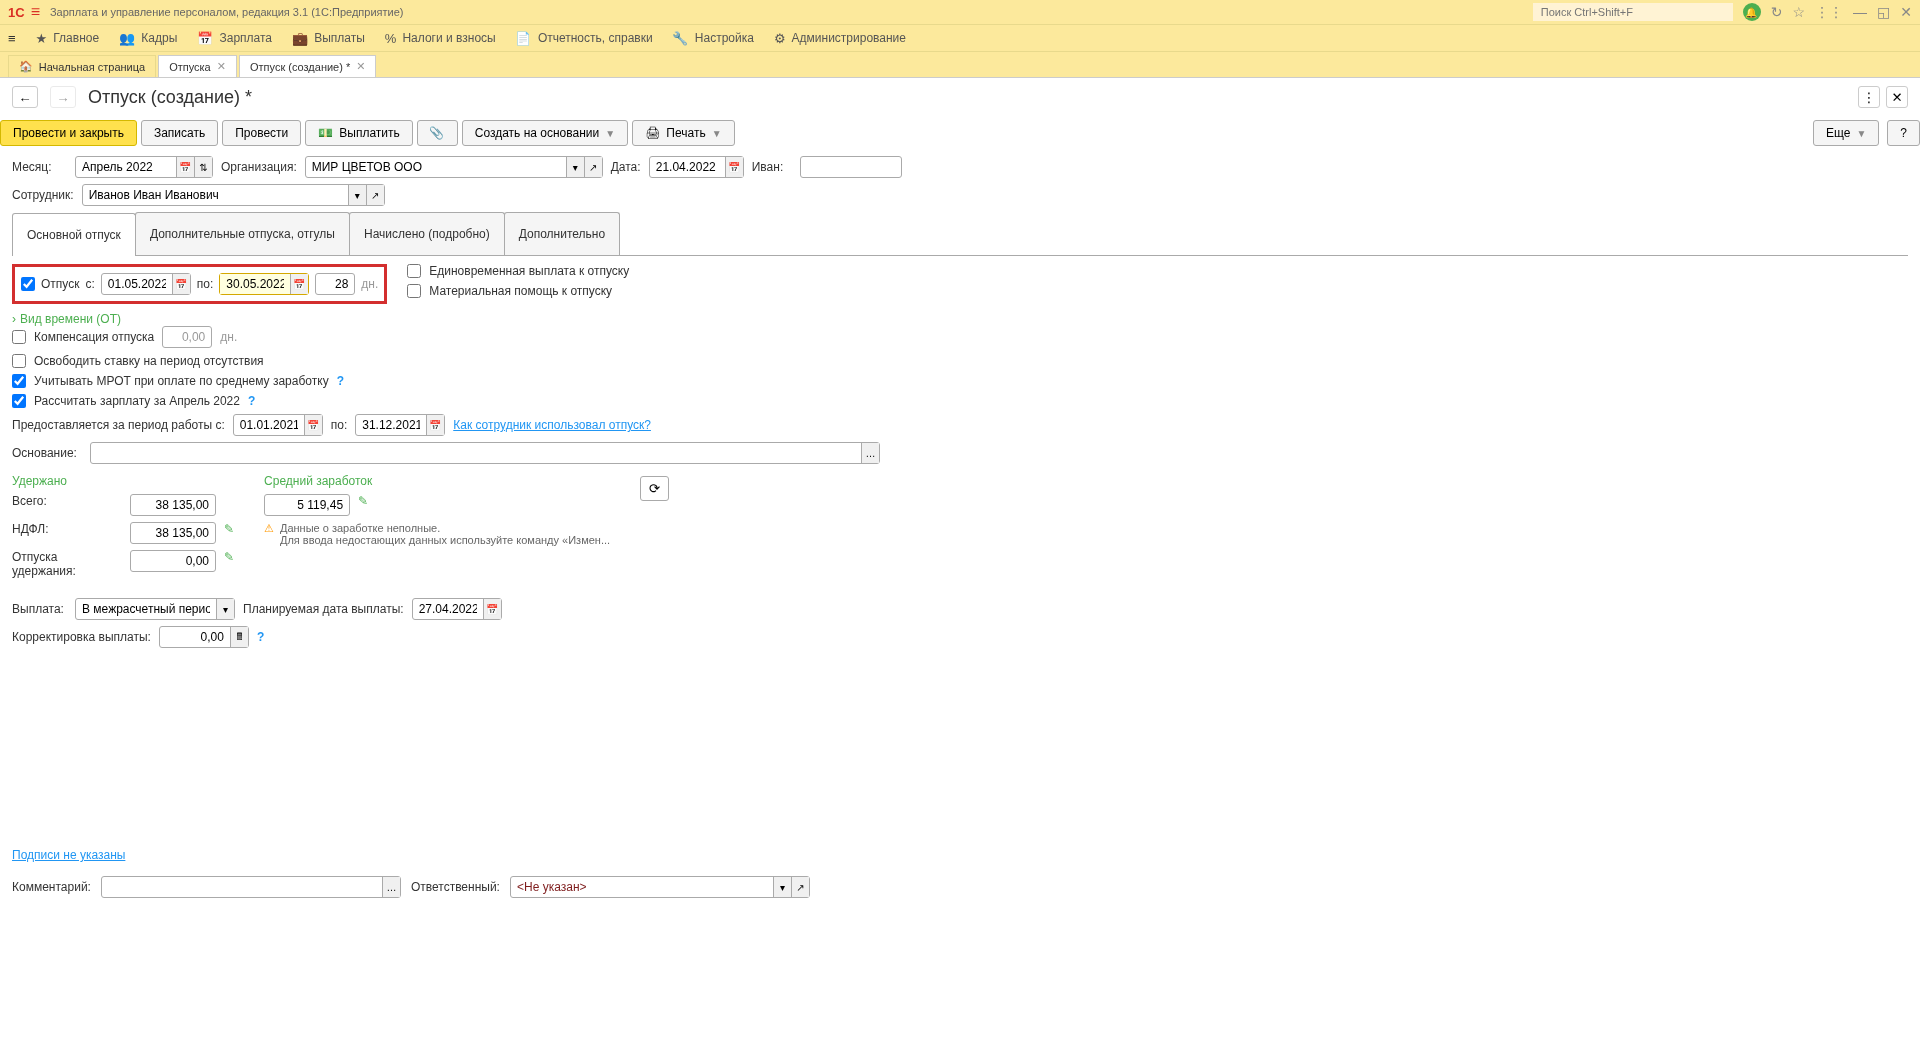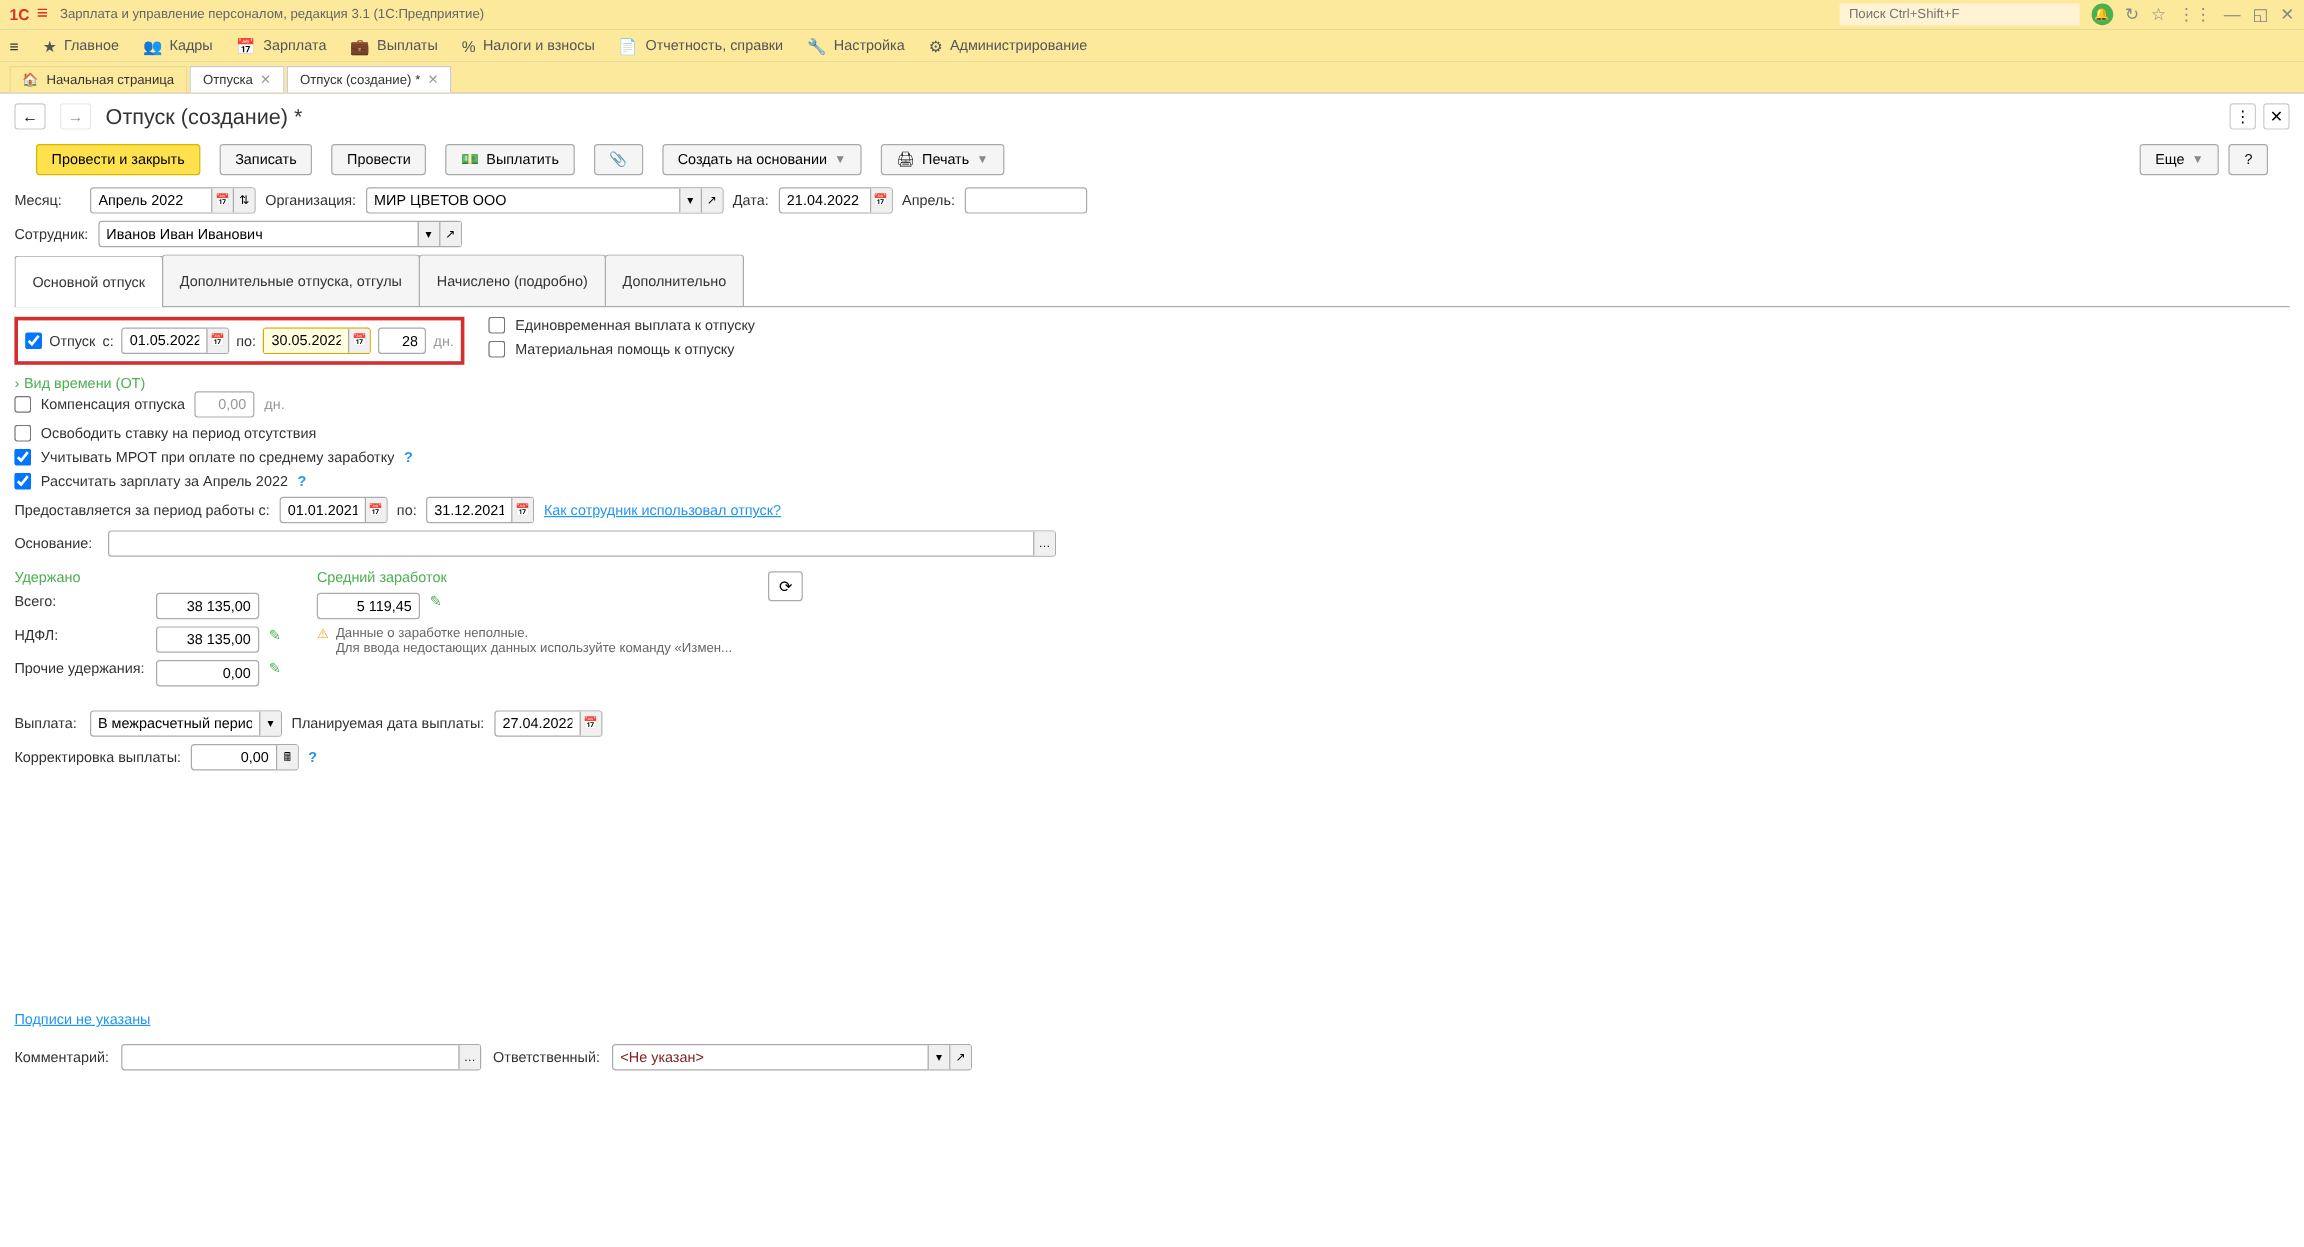--- a/index.html
+++ b/index.html
@@ -27,21 +27,21 @@
   .tab-close { color: #999; cursor: pointer; }
   
   
   .page-header { display: flex; align-items: center; padding: 8px 12px; gap: 12px; }
   .nav-btn { border: 1px solid #ccc; background: #fff; width: 26px; height: 22px; cursor: pointer; display: flex; align-items: center; justify-content: center; border-radius: 3px; }
   .page-title { font-size: 18px; }
   .page-header-right { margin-left: auto; display: flex; gap: 6px; }
   .header-icon-btn { border: 1px solid #ccc; background: #fff; width: 22px; height: 22px; cursor: pointer; display: flex; align-items: center; justify-content: center; border-radius: 3px; }
   
   
-  .toolbar { display: flex; align-items: flex-start; padding: 4px 30px; gap: 16px; }
+  .toolbar { display: flex; align-items: flex-start; padding: 4px 0; gap: 4px; }
   .btn { border: 1px solid #aaa; background: #f5f5f5; padding: 5px 12px; font-size: 12px; cursor: pointer; border-radius: 3px; display: flex; align-items: center; gap: 6px; }
   .btn.primary { background: #ffe14d; border-color: #d4b800; }
   .btn .dd { color: #888; font-size: 10px; }
   .toolbar-right { margin-left: auto; display: flex; gap: 8px; }
   
   
   .form { padding: 6px 12px; }
   .form-row { display: flex; align-items: center; gap: 8px; margin-bottom: 6px; }
   .lbl { font-size: 12px; min-width: 55px; }
   .lbl.w70 { min-width: 70px; }
@@ -208,21 +208,21 @@
     <div class="input-wrap">
       <input class="input" style="width: 260px;" value="МИР ЦВЕТОВ ООО">
       <button class="input-btn">▾</button>
       <button class="input-btn">↗</button>
     </div>
     <span class="lbl w30">Дата:</span>
     <div class="input-wrap">
       <input class="input" style="width: 75px;" value="21.04.2022">
       <button class="input-btn">📅</button>
     </div>
-    <span class="lbl" style="min-width:40px">Апрель:</span>
+    <span class="lbl" style="min-width:40px">Иван:</span>
     <div class="input-wrap">
       <input class="input" style="width: 100px;" value="">
     </div>
   </div>
   <div class="form-row">
     <span class="lbl">Сотрудник:</span>
     <div class="input-wrap">
       <input class="input" style="width: 265px;" value="Иванов Иван Иванович">
       <button class="input-btn">▾</button>
       <button class="input-btn">↗</button>
@@ -325,21 +325,21 @@
       <div class="amount-row">
           <span style="width:110px">Всего:</span>
           <input class="amount-input" value="38 135,00" style="">
         </div>
       <div class="amount-row">
           <span style="width:110px">НДФЛ:</span>
           <input class="amount-input" value="38 135,00" style="">
           <span class="pencil">✎</span>
         </div>
       <div class="amount-row">
-          <span style="width:110px">Прочие удержания:</span>
+          <span style="width:110px">Отпуска удержания:</span>
           <input class="amount-input" value="0,00" style="">
           <span class="pencil">✎</span>
         </div>
     </div>
     <div class="totals-col">
       <div class="totals-label">Средний заработок</div>
       <div class="amount-row">
           <input class="amount-input" value="5 119,45" style="">
           <span class="pencil">✎</span>
         </div>

